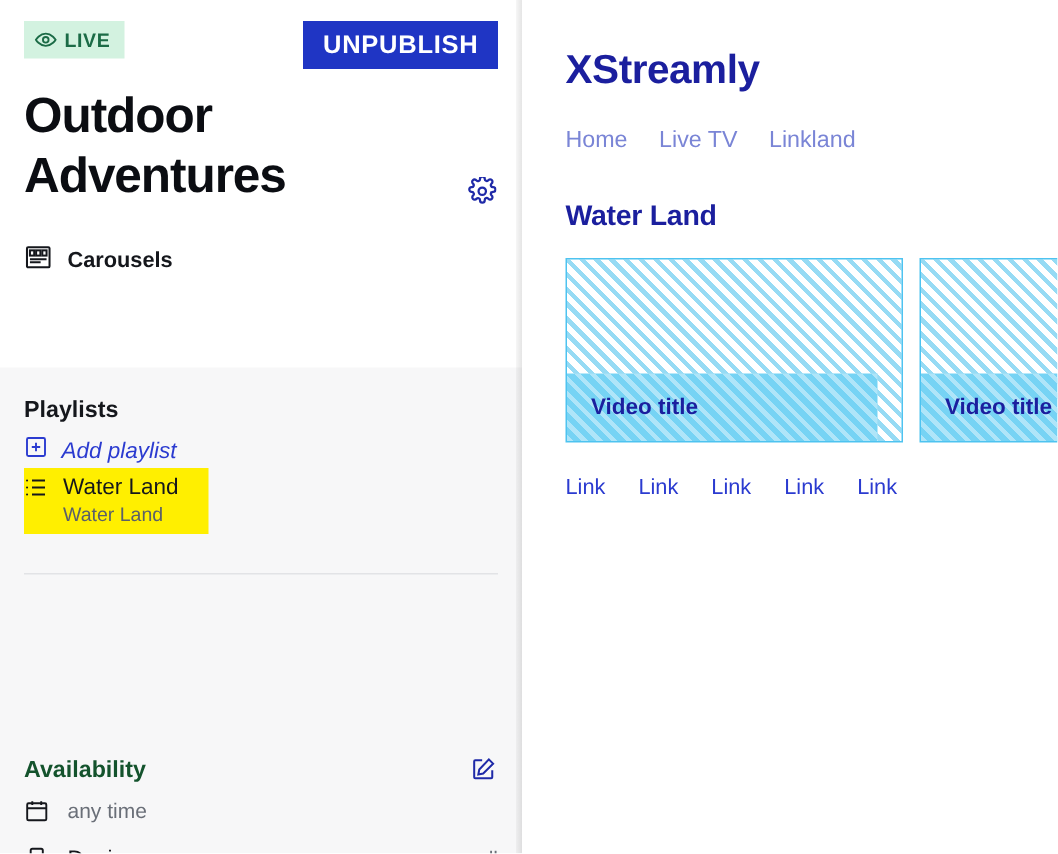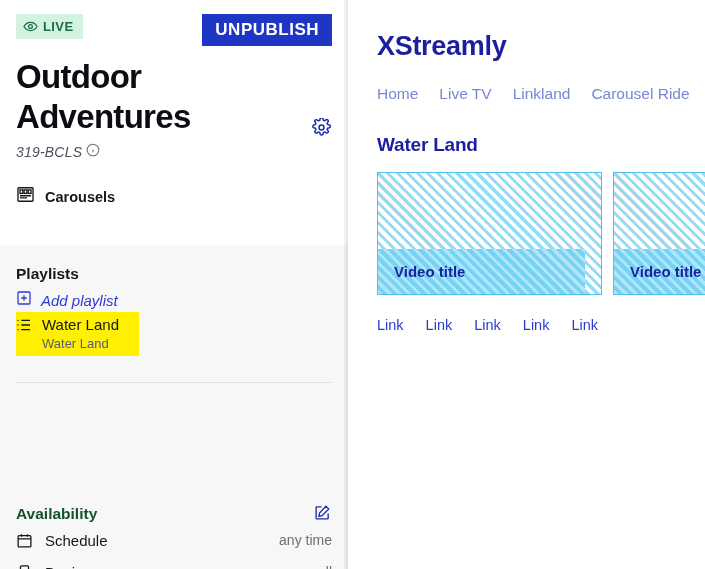--- a/index.html
+++ b/index.html
@@ -309,29 +309,20 @@
 
       <button class="gear-btn">
         <span>
           <svg width="19" height="19" viewBox="0 0 24 24" fill="none" stroke="#1f2aa8" stroke-width="1.9">
             <circle cx="12" cy="12" r="3.1"></circle>
             <path d="M19.4 13.5a1.6 1.6 0 00.3 1.8l.1.1a2 2 0 11-2.8 2.8l-.1-.1a1.6 1.6 0 00-1.8-.3 1.6 1.6 0 00-1 1.5v.2a2 2 0 11-4 0v-.1a1.6 1.6 0 00-1-1.5 1.6 1.6 0 00-1.8.3l-.1.1a2 2 0 11-2.8-2.8l.1-.1a1.6 1.6 0 00.3-1.8 1.6 1.6 0 00-1.5-1h-.2a2 2 0 110-4h.1a1.6 1.6 0 001.5-1 1.6 1.6 0 00-.3-1.8l-.1-.1a2 2 0 112.8-2.8l.1.1a1.6 1.6 0 001.8.3h.1a1.6 1.6 0 001-1.5v-.2a2 2 0 114 0v.1a1.6 1.6 0 001 1.5 1.6 1.6 0 001.8-.3l.1-.1a2 2 0 112.8 2.8l-.1.1a1.6 1.6 0 00-.3 1.8v.1a1.6 1.6 0 001.5 1h.2a2 2 0 110 4h-.1a1.6 1.6 0 00-1.5 1z"></path>
           </svg>
         </span>
       </button>
 
-      <div class="lp-code">
-        <span>319-BCLS</span>
-        <span class="info-ic">
-          <svg width="14" height="14" viewBox="0 0 24 24" fill="none" stroke="#6a6f78" stroke-width="1.8">
-            <circle cx="12" cy="12" r="10"></circle>
-            <path d="M12 16v-5M12 8.2v.1"></path>
-          </svg>
-        </span>
-      </div>
 
       <div class="carousels-row">
         <span>
           <svg width="19" height="19" viewBox="0 0 24 24" fill="none" stroke="#15171c" stroke-width="1.7">
             <rect x="2.5" y="3.5" width="19" height="17" rx="1"></rect>
             <rect x="5" y="6.2" width="3.6" height="4.4"></rect>
             <rect x="10.2" y="6.2" width="3.6" height="4.4"></rect>
             <rect x="15.4" y="6.2" width="3.6" height="4.4"></rect>
             <path d="M5 13.6h14M5 16.3h9"></path>
           </svg>
@@ -383,21 +374,20 @@
         </button>
       </div>
 
       <div class="av-row">
         <span class="ic">
           <svg width="17" height="17" viewBox="0 0 24 24" fill="none" stroke="#15171c" stroke-width="1.8">
             <rect x="3" y="5" width="18" height="16" rx="1.3"></rect>
             <path d="M3 9.6h18M7.8 3v3.6M16.2 3v3.6"></path>
           </svg>
         </span>
-        <span class="lbl">Schedule</span>
         <span class="val">any time</span>
       </div>
 
       <div class="av-row">
         <span class="ic">
           <svg width="17" height="17" viewBox="0 0 24 24" fill="none" stroke="#15171c" stroke-width="1.8">
             <rect x="6.3" y="2.6" width="11.4" height="18.8" rx="1.6"></rect>
             <path d="M12 18.2h.1" stroke-linecap="round"></path>
           </svg>
         </span>
@@ -411,21 +401,20 @@
   </div>
 
   <div class="right-panel">
 
     <div class="brand">XStreamly</div>
 
     <div class="nav">
       <a>Home</a>
       <a>Live TV</a>
       <a>Linkland</a>
-      <a>Carousel Ride</a>
     </div>
 
     <div class="section-h">Water Land</div>
 
     <div class="cards">
       <div class="card">
         <div class="band">
           <span>Video title</span>
         </div>
       </div>

